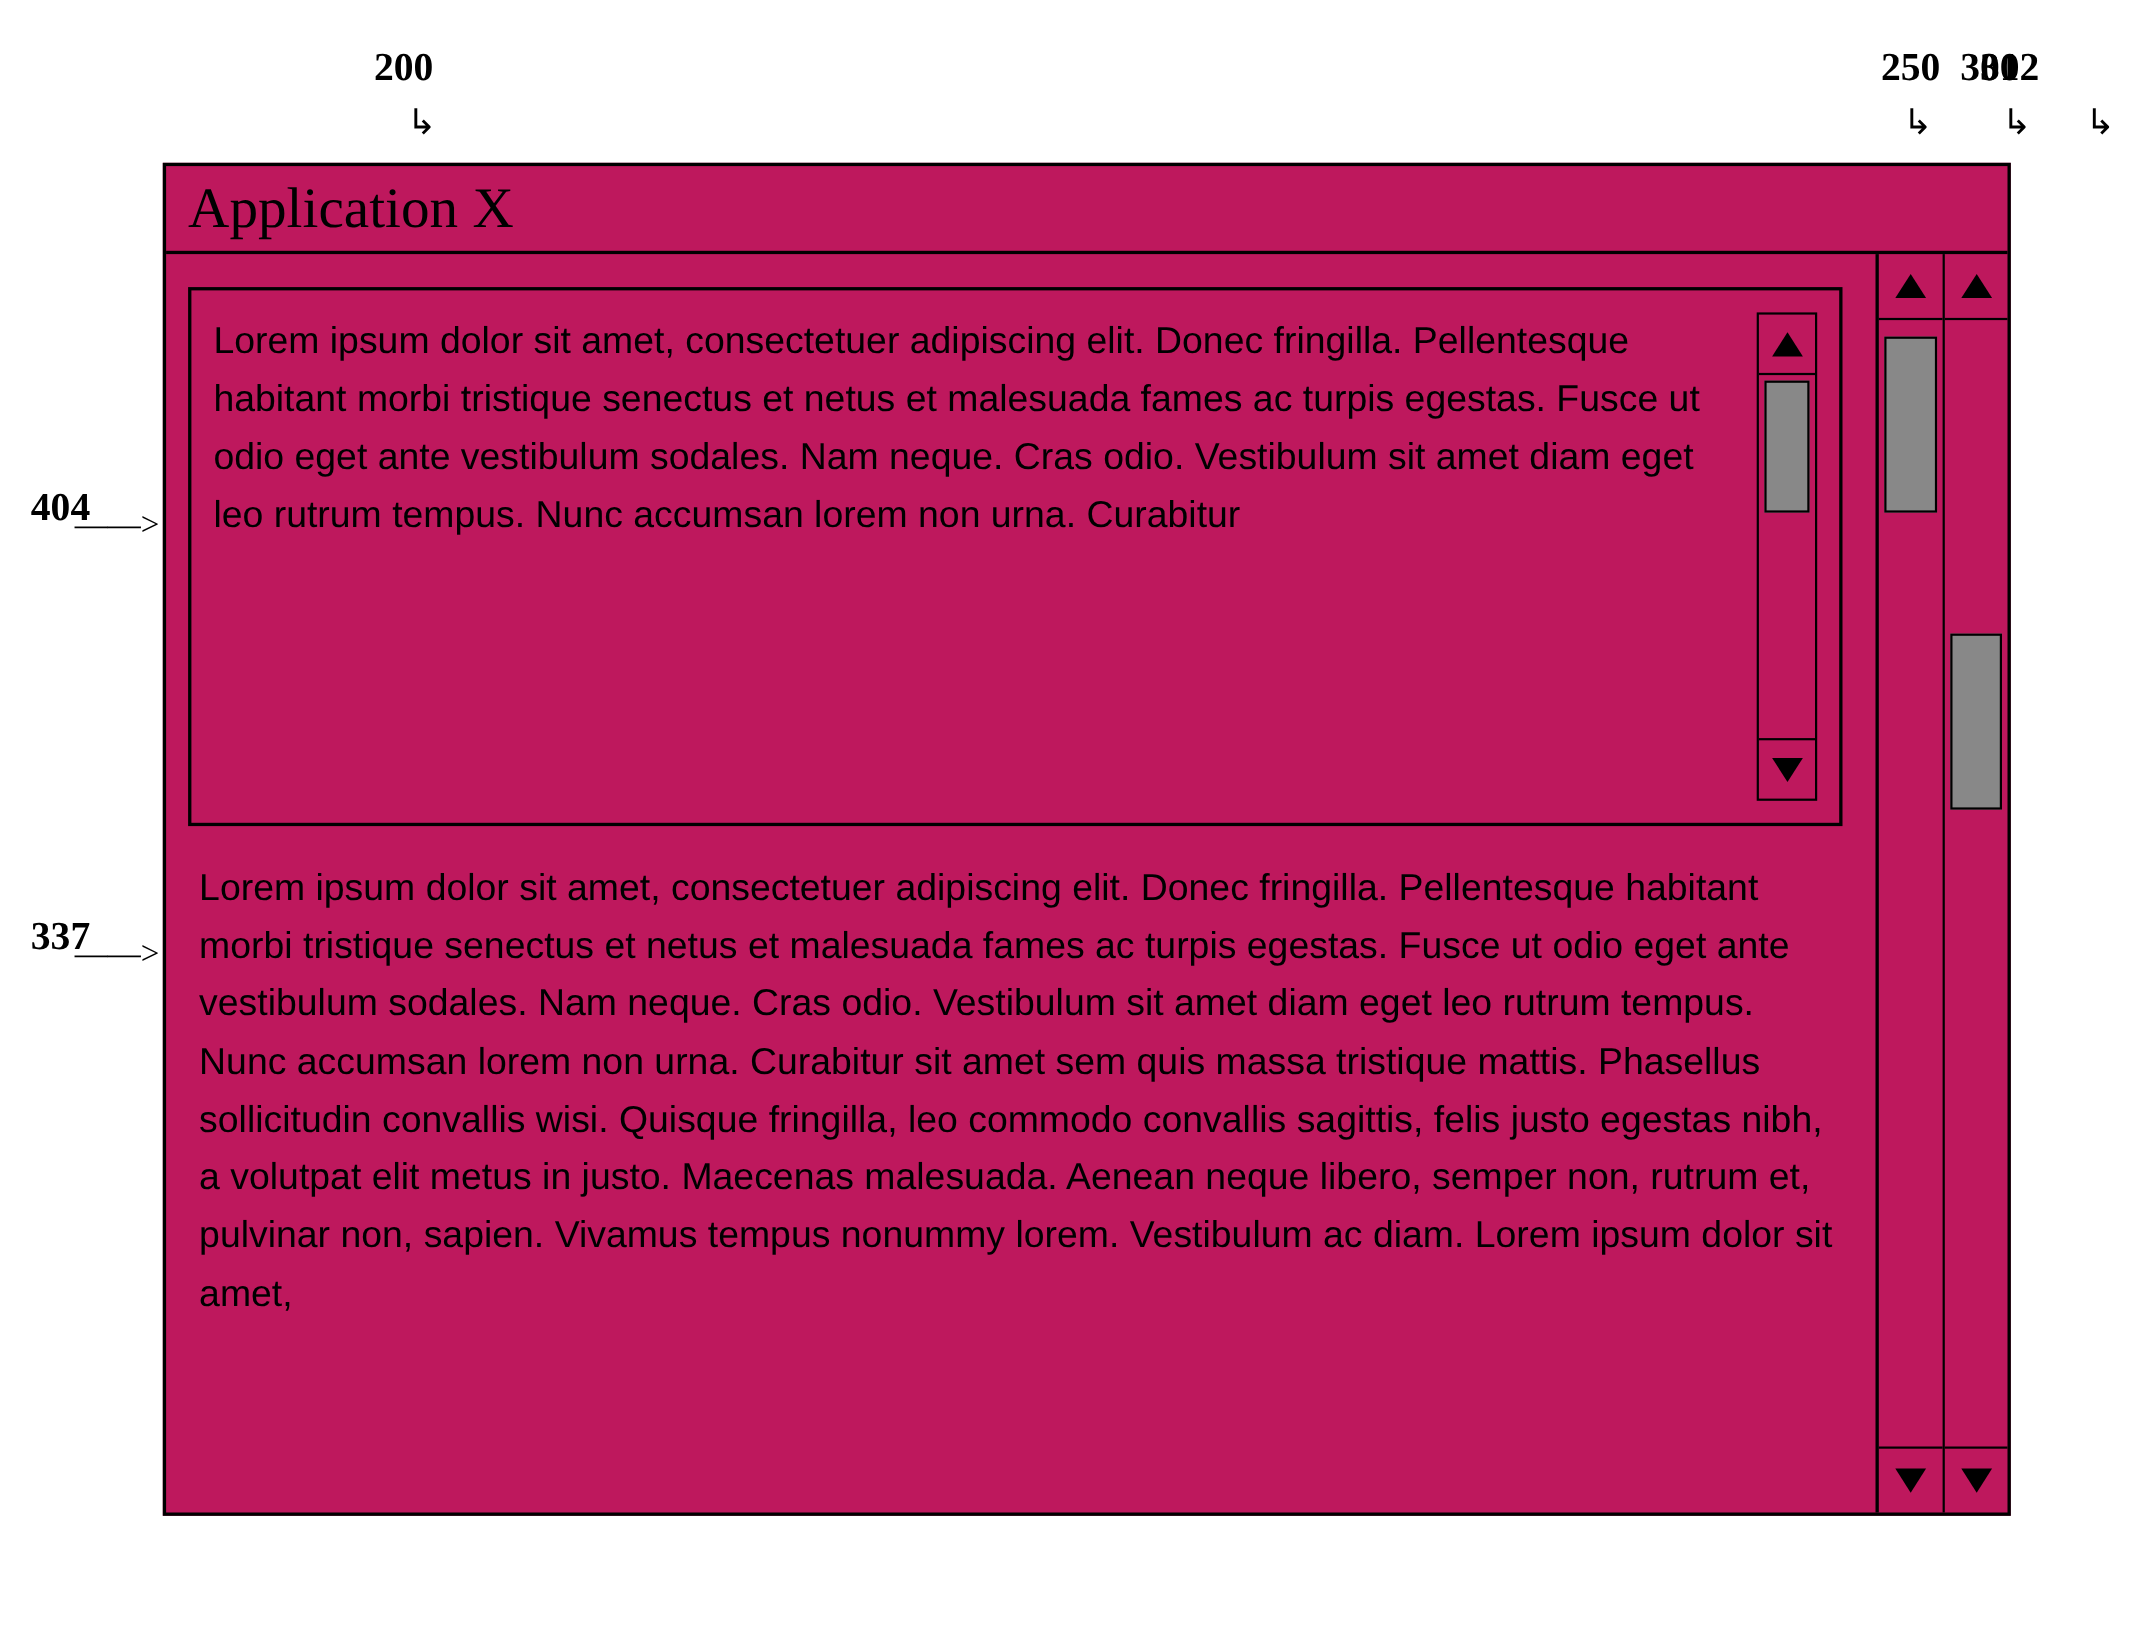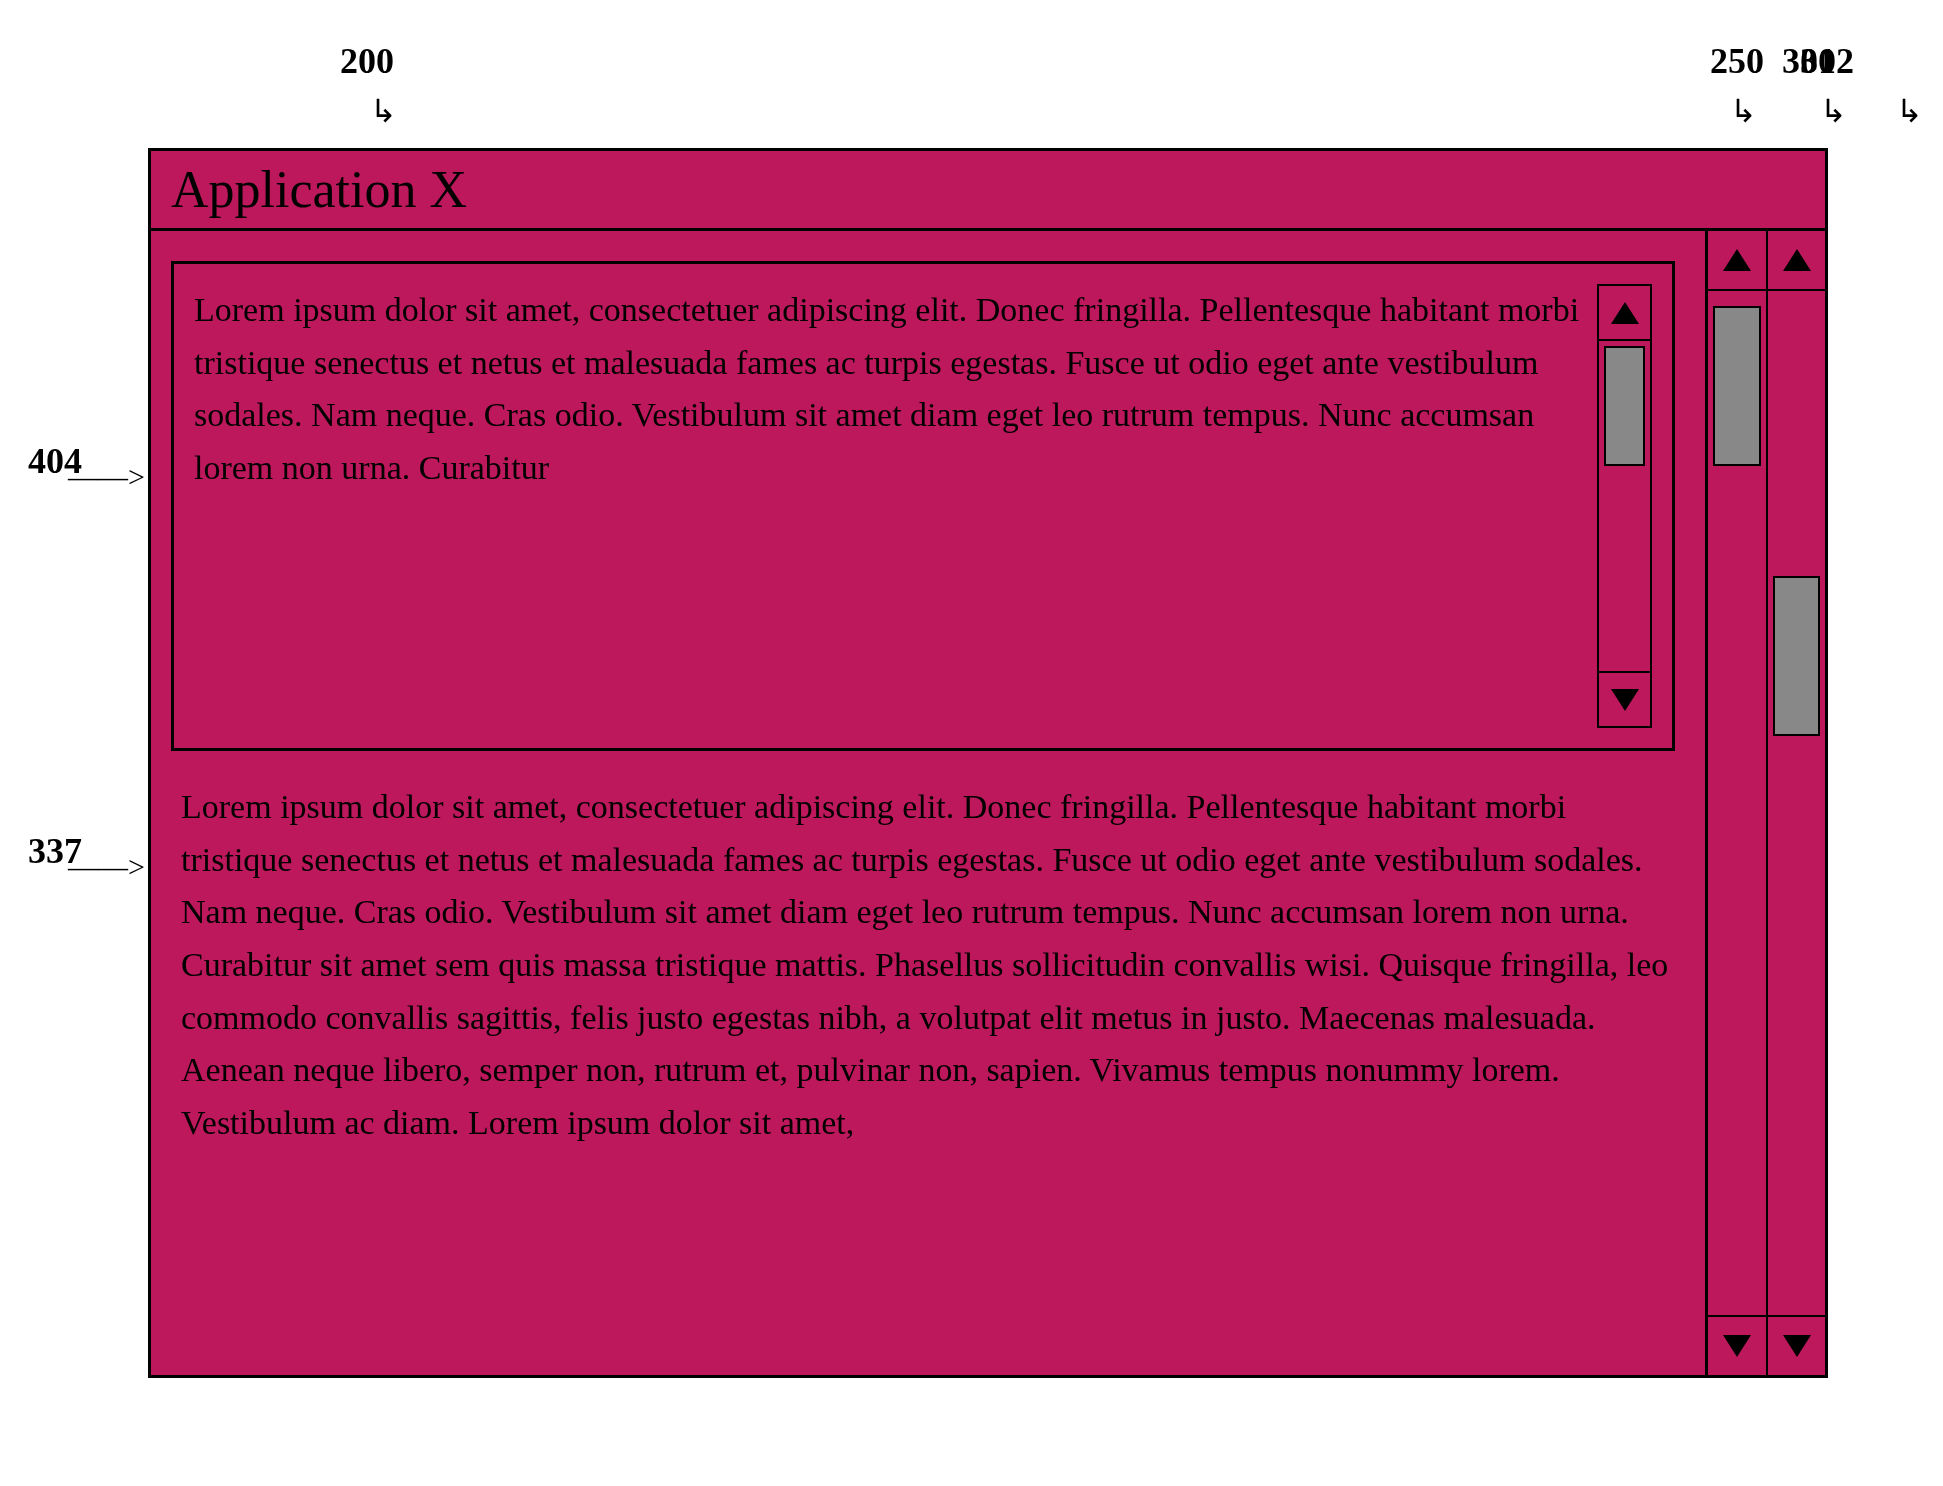--- a/index.html
+++ b/index.html
@@ -220,21 +220,21 @@
       width: 0;
       height: 0;
       border-left: 14px solid transparent;
       border-right: 14px solid transparent;
       border-top: 22px solid #000;
     }
 
     .paragraph-text {
       font-size: 34px;
       line-height: 1.55;
-      font-family: Liberation Serif, serif;
+      font-family: Liberation Sans, sans-serif;
       color: #000;
     }
   </style>
 </head>
 <body>
 
 <div class="diagram-container">
 
   <div class="ref-label" style="top: 40px; left: 340px;">200</div>
   <div class="ref-label" style="top: 40px; left: 1710px;">250</div>

